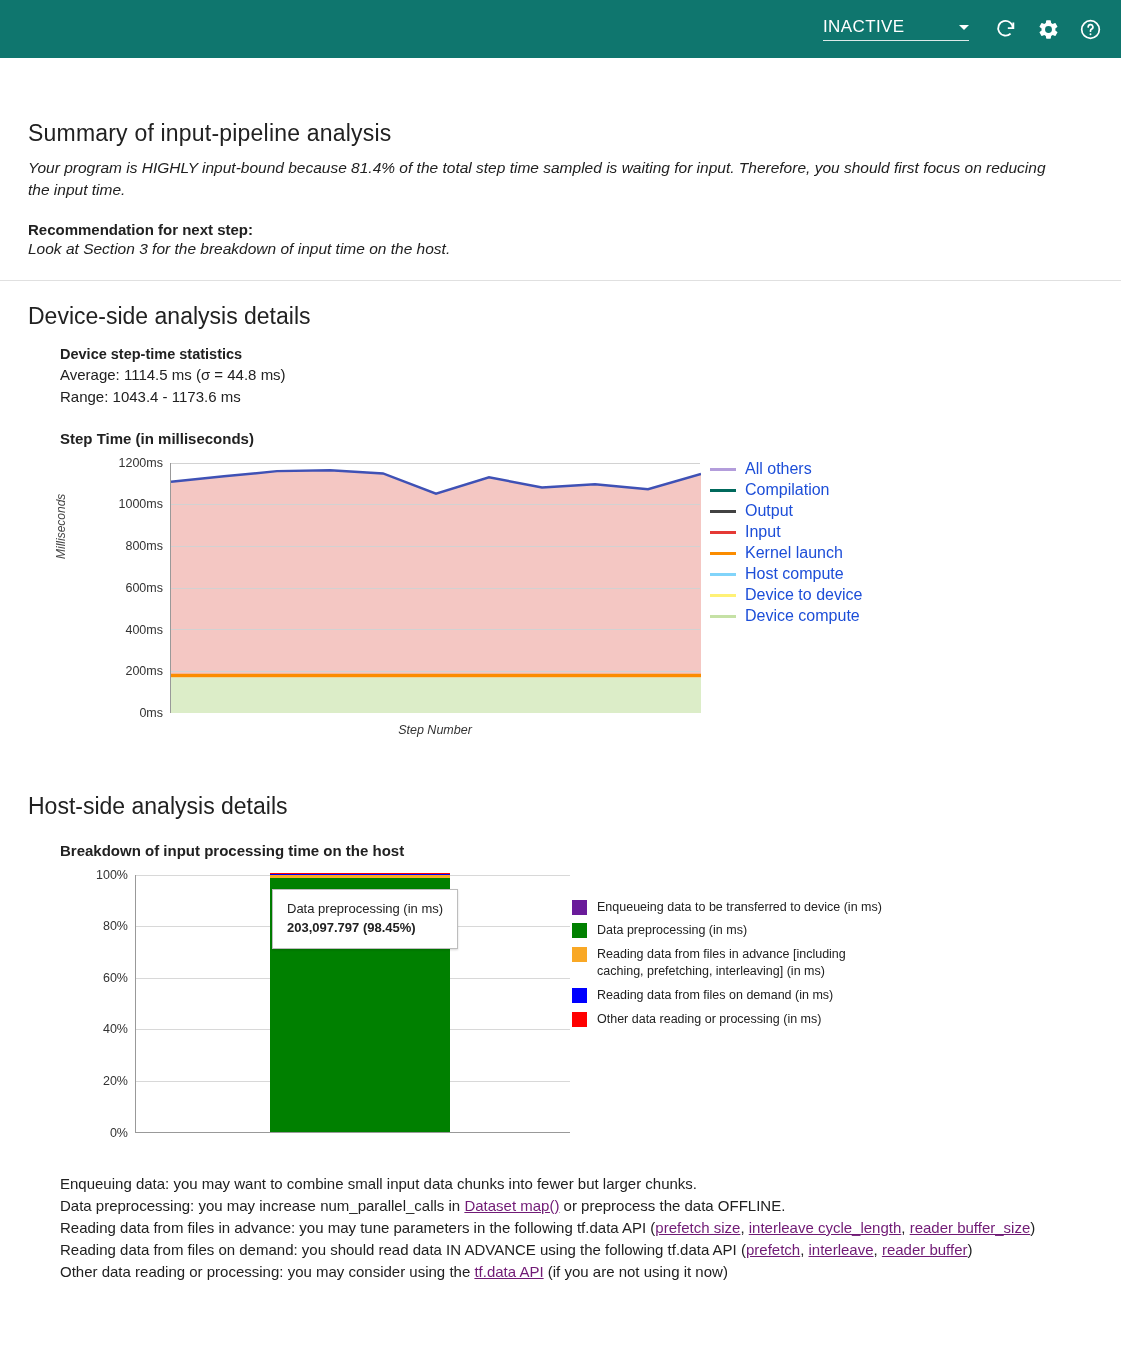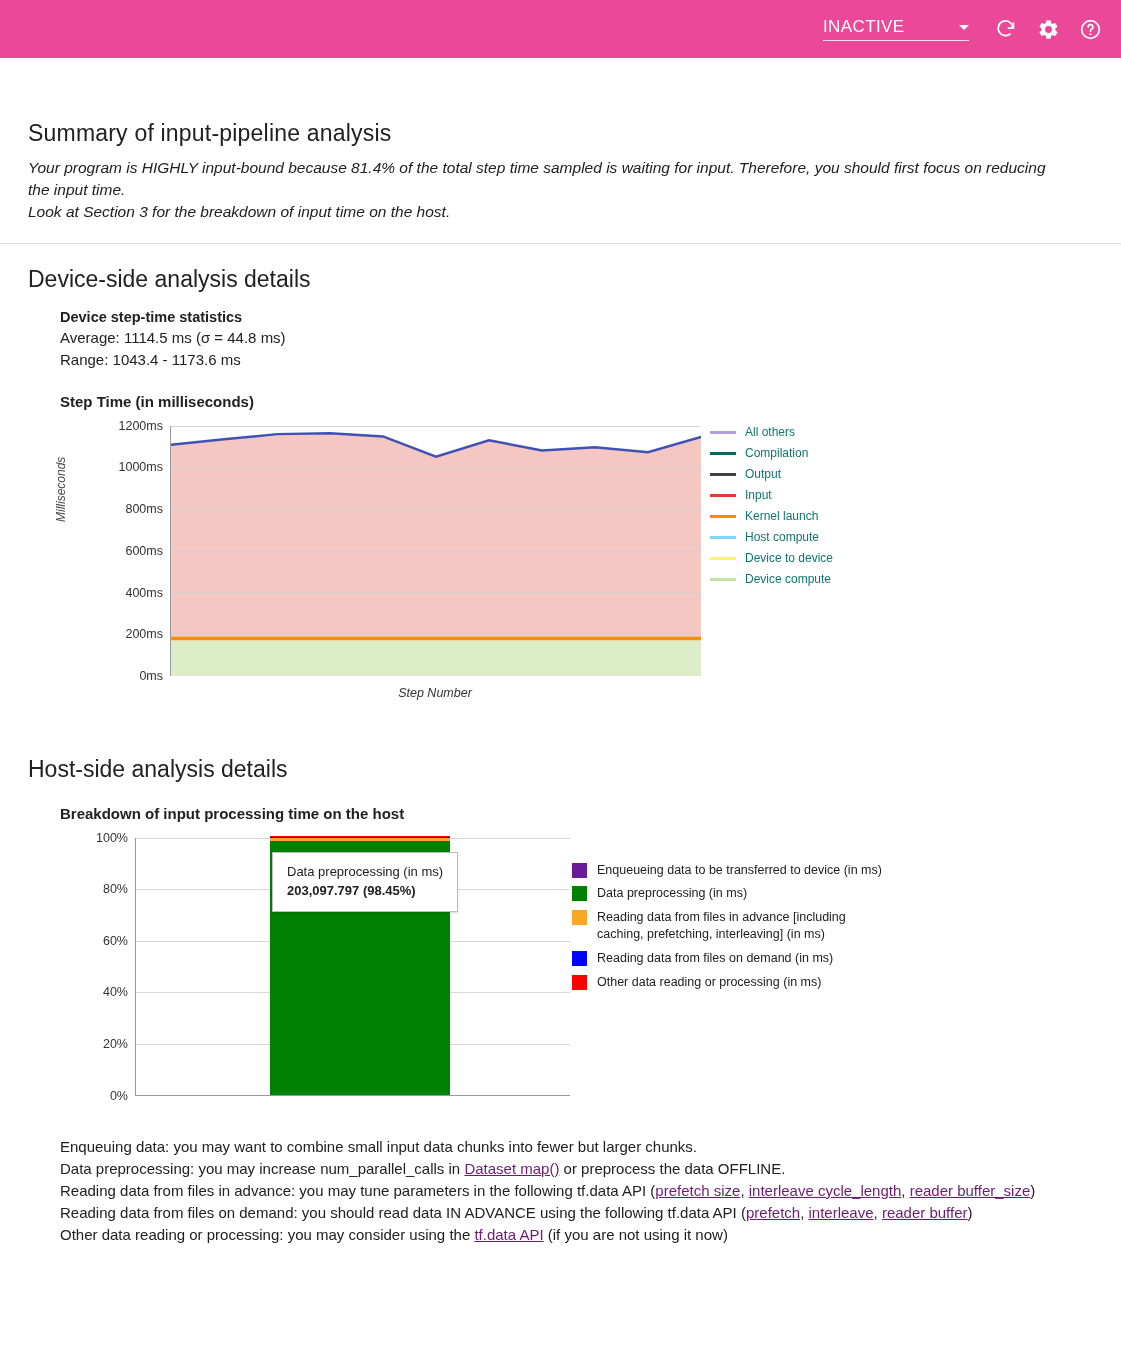--- a/index.html
+++ b/index.html
@@ -8,21 +8,21 @@
     width: 1121px;
     font-family: "Liberation Sans", sans-serif;
     background: #ffffff;
     color: #212121;
     -webkit-font-smoothing: antialiased;
   }
 
   
   .topbar {
     height: 58px;
-    background: #ec4899;
+    background: #0f766e;
     display: flex;
     align-items: center;
     justify-content: flex-end;
     padding: 0 14px;
     gap: 8px;
   }
   .select-wrap {
     position: relative;
     min-width: 146px;
     border-bottom: 1px solid rgba(255,255,255,0.85);
@@ -157,22 +157,22 @@
     width: 530px;
     top: 268px;
     text-align: center;
     font-size: 12.5px;
     font-style: italic;
     color: #333;
   }
   .legend {
     position: absolute;
     left: 650px; top: 4px;
-    font-size: 12px;
-    color: #0f766e;
+    font-size: 16px;
+    color: #1d4ed8;
   }
   .legend-row {
     display: flex;
     align-items: center;
     height: 21px;
   }
   .legend-swatch {
     width: 26px; height: 3px;
     margin-right: 9px;
     flex: none;
@@ -288,20 +288,21 @@
       <circle cx="12" cy="12" r="9.2"></circle>
       <path d="M9.6 9.3a2.45 2.45 0 1 1 3.6 2.2c-.8.5-1.2 1-1.2 1.9v.4" stroke-linecap="round"></path>
       <circle cx="12" cy="17" r="1" fill="currentColor" stroke="none"></circle>
     </svg>
   </div>
 </div>
 
 <div class="summary">
   <h1 class="section-title">Summary of input-pipeline analysis</h1>
   <p class="summary-text">Your program is HIGHLY input-bound because 81.4% of the total step time sampled is waiting for input. Therefore, you should first focus on reducing the input time.</p>
+  <p class="rec-label">Recommendation for next step:</p>
   <p class="rec-text">Look at Section 3 for the breakdown of input time on the host.</p>
 </div>
 
 <div class="device-section">
   <h2 class="block-title">Device-side analysis details</h2>
 
   <div class="stats-block">
     <p class="stats-head">Device step-time statistics</p>
     <p class="stats-line">Average: 1114.5 ms (σ = 44.8 ms)</p>
     <p class="stats-line">Range: 1043.4 - 1173.6 ms</p>

